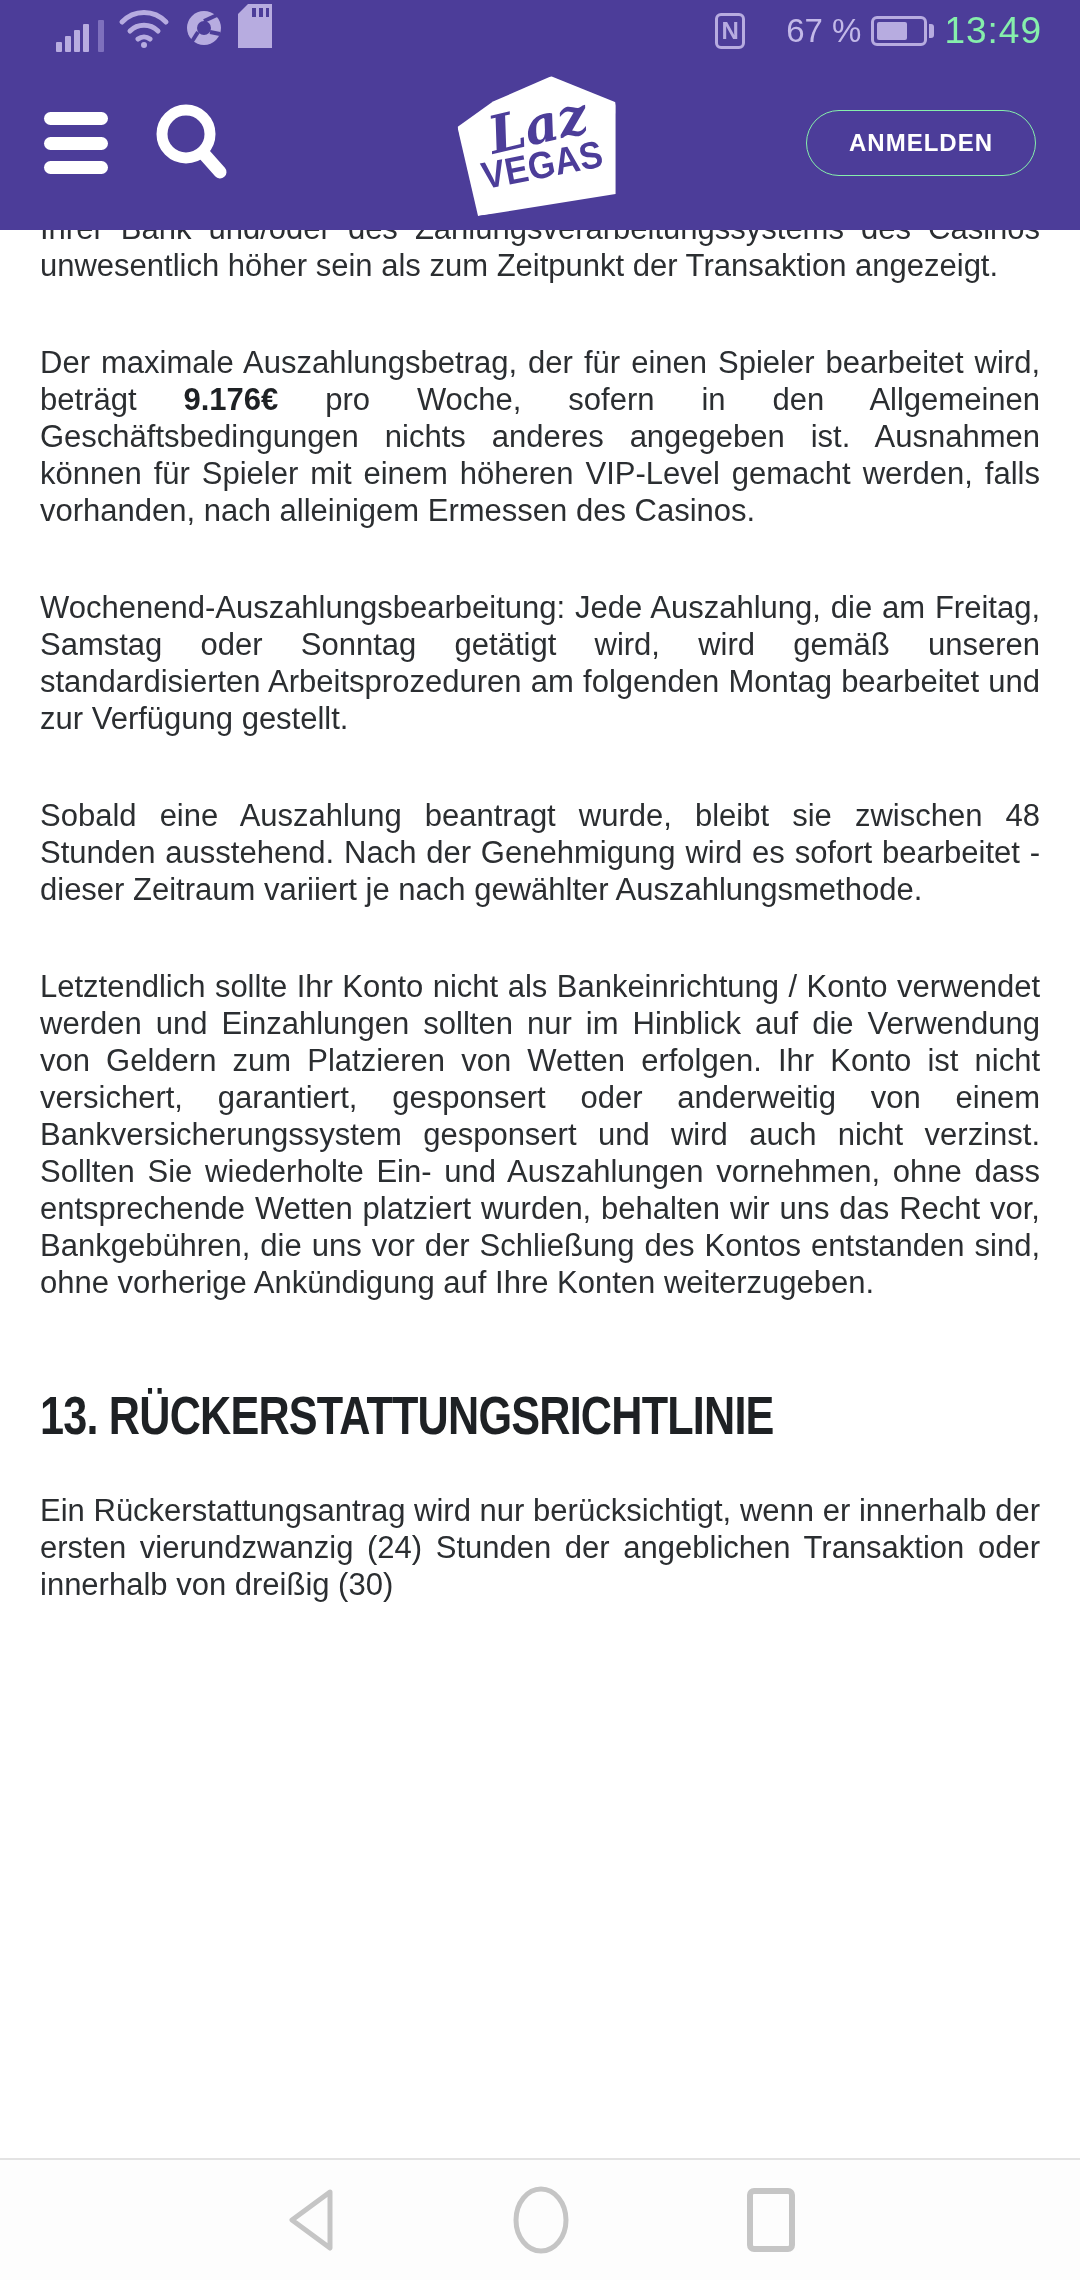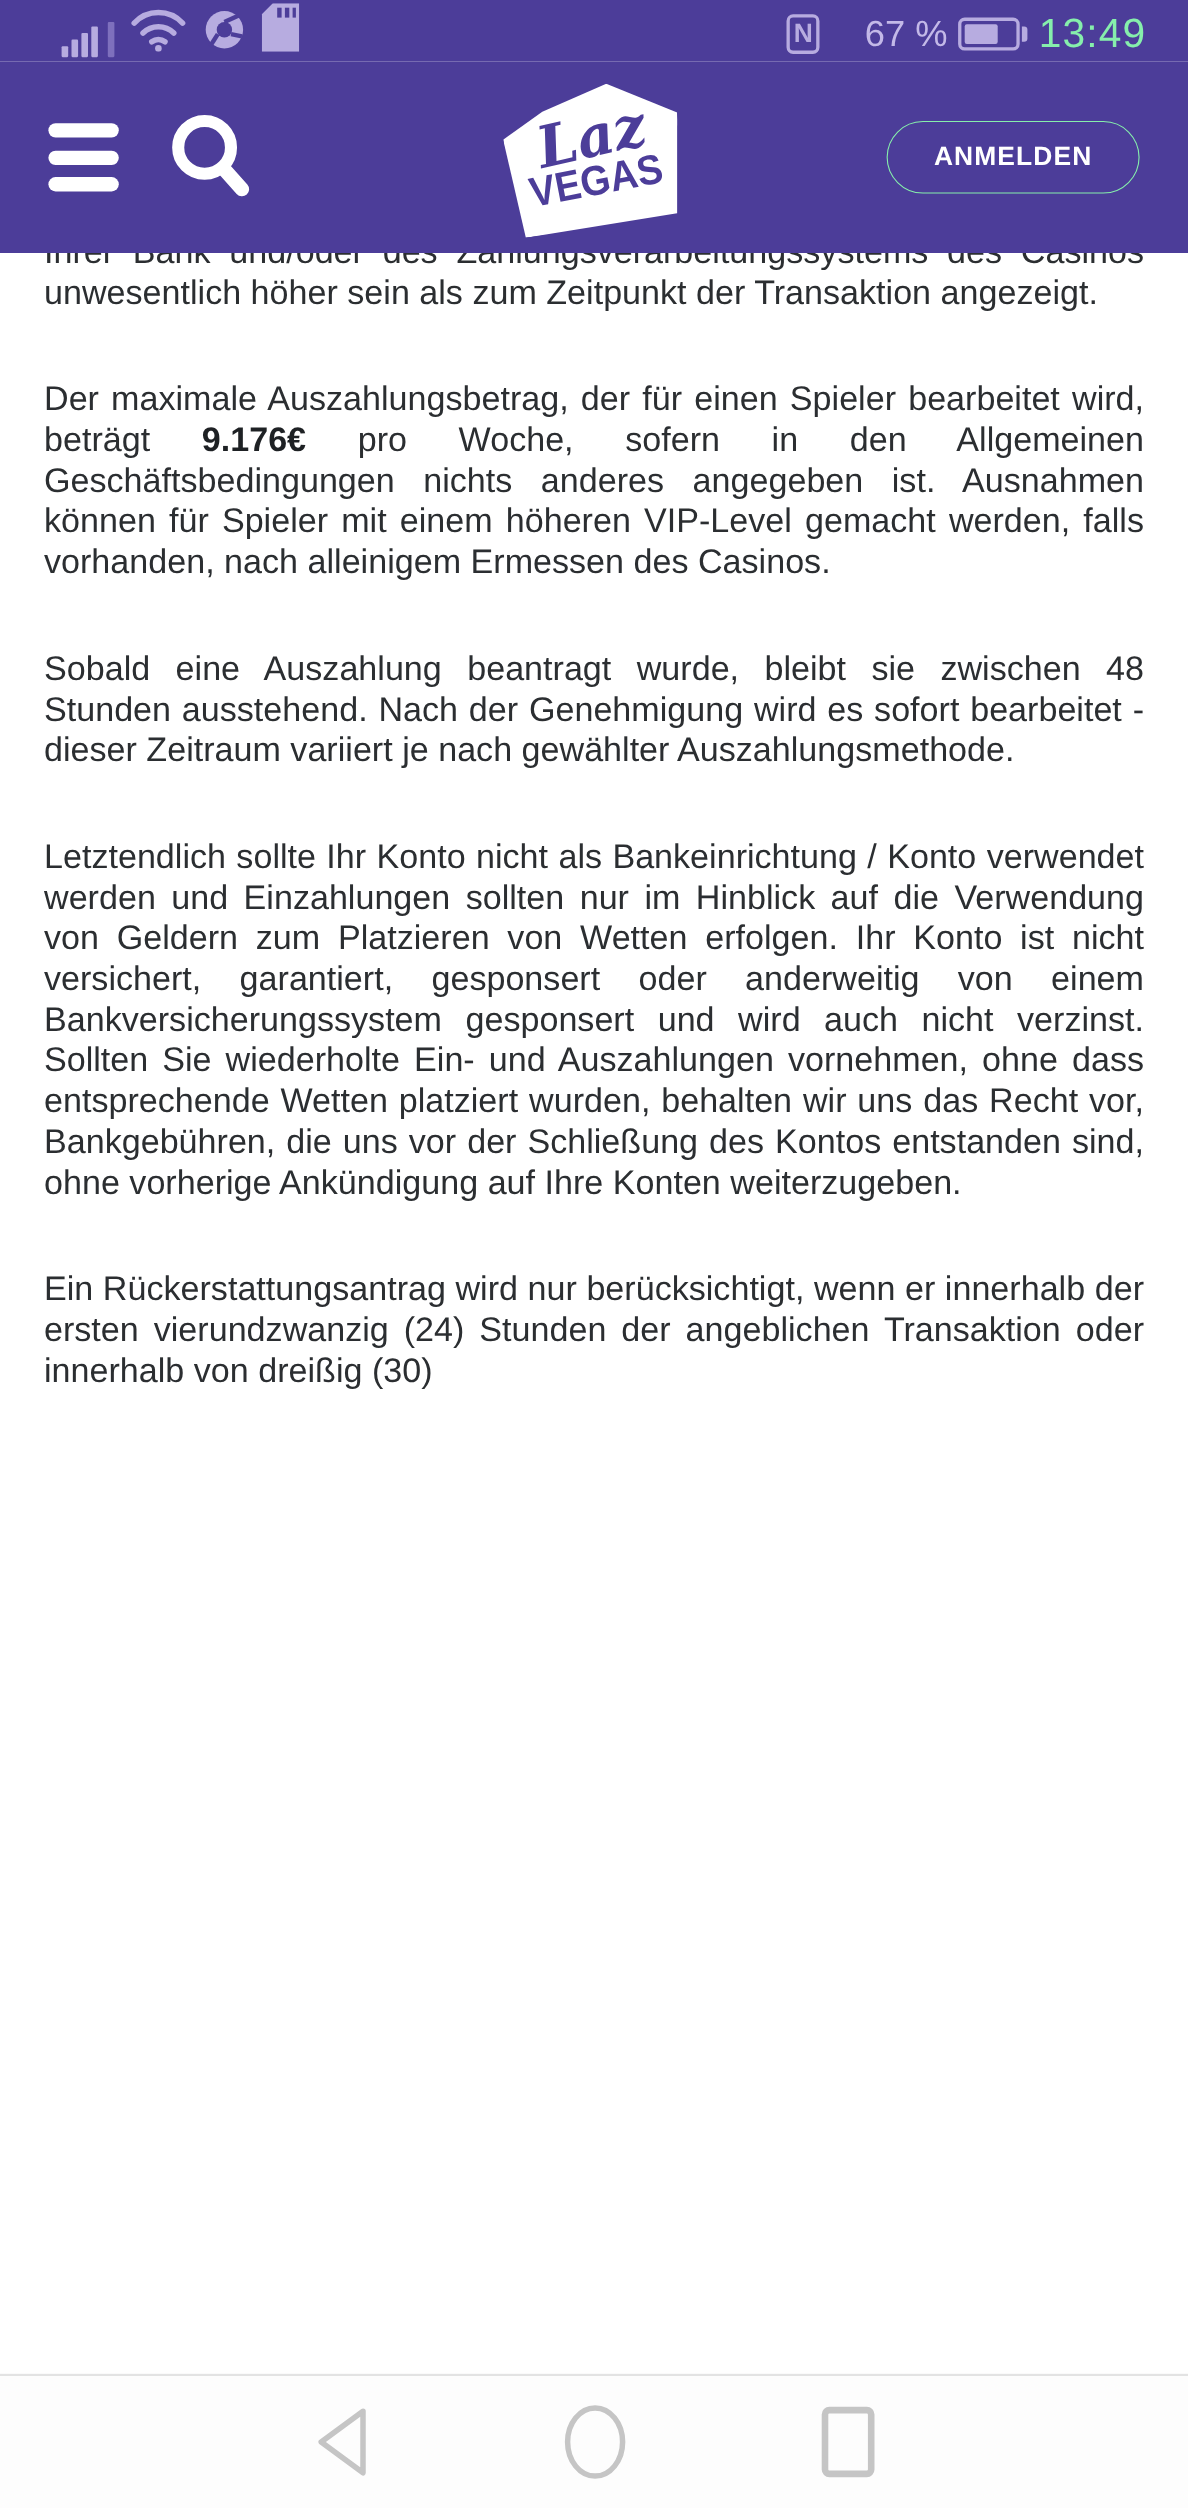--- a/index.html
+++ b/index.html
@@ -156,22 +156,24 @@
     <div class="logo">
       <span class="l1">Laz</span>
       <span class="l2">VEGAS</span>
     </div>
     <button class="login-btn">ANMELDEN</button>
   </div>
 
   <div class="content">
     <p>Ihrer Bank und/oder des Zahlungsverarbeitungssystems des Casinos unwesentlich höher sein als zum Zeitpunkt der Transaktion angezeigt.</p>
     <p><span>Der maximale Auszahlungsbetrag, der für einen Spieler bearbeitet wird, beträgt </span><span class="amount">9.176€</span><span> pro Woche, sofern in den Allgemeinen Geschäftsbedingungen nichts anderes angegeben ist. Ausnahmen können für Spieler mit einem höheren VIP-Level gemacht werden, falls vorhanden, nach alleinigem Ermessen des Casinos.</span></p>
+    <p>Wochenend-Auszahlungsbearbeitung: Jede Auszahlung, die am Freitag, Samstag oder Sonntag getätigt wird, wird gemäß unseren standardisierten Arbeitsprozeduren am folgenden Montag bearbeitet und zur Verfügung gestellt.</p>
     <p>Sobald eine Auszahlung beantragt wurde, bleibt sie zwischen 48 Stunden ausstehend. Nach der Genehmigung wird es sofort bearbeitet - dieser Zeitraum variiert je nach gewählter Auszahlungsmethode.</p>
     <p>Letztendlich sollte Ihr Konto nicht als Bankeinrichtung / Konto verwendet werden und Einzahlungen sollten nur im Hinblick auf die Verwendung von Geldern zum Platzieren von Wetten erfolgen. Ihr Konto ist nicht versichert, garantiert, gesponsert oder anderweitig von einem Bankversicherungssystem gesponsert und wird auch nicht verzinst. Sollten Sie wiederholte Ein- und Auszahlungen vornehmen, ohne dass entsprechende Wetten platziert wurden, behalten wir uns das Recht vor, Bankgebühren, die uns vor der Schließung des Kontos entstanden sind, ohne vorherige Ankündigung auf Ihre Konten weiterzugeben.</p>
+    <h2><span>13. RÜCKERSTATTUNGSRICHTLINIE</span></h2>
     <p>Ein Rückerstattungsantrag wird nur berücksichtigt, wenn er innerhalb der ersten vierundzwanzig (24) Stunden der angeblichen Transaktion oder innerhalb von dreißig (30)</p>
   </div>
 
   <div class="navbar">
     <button class="nav-btn">
       <svg width="52" height="66" viewBox="0 0 52 66">
         <path d="M46 5 L8 33 L46 61 Z" fill="none" stroke="#c5c5c5" stroke-width="5" stroke-linejoin="round"></path>
       </svg>
     </button>
     <button class="nav-btn">

